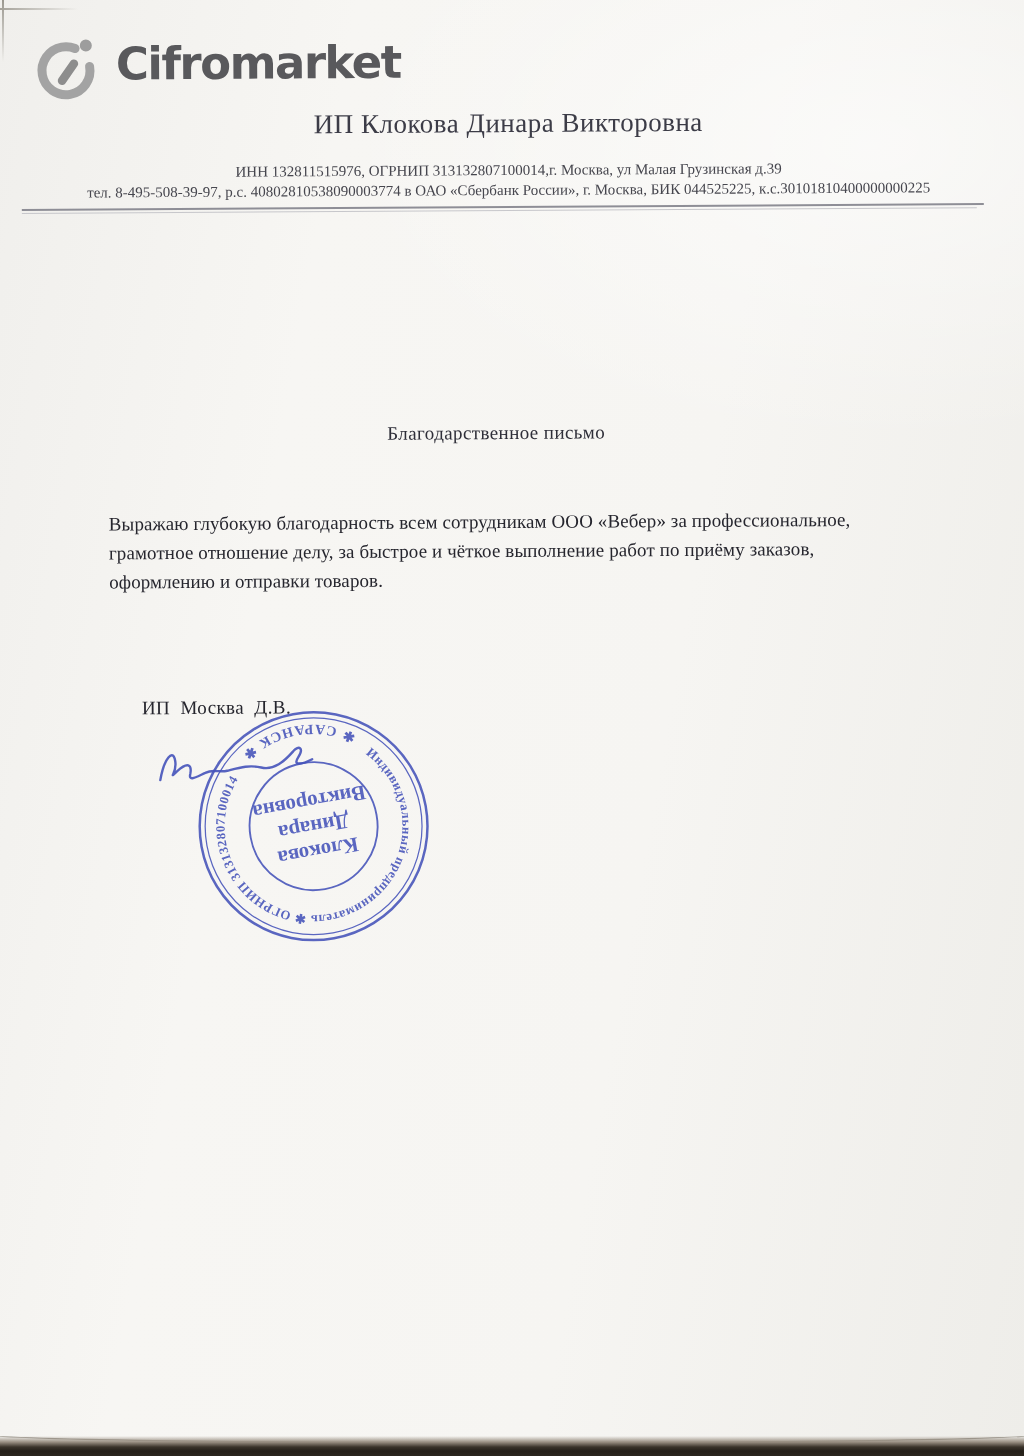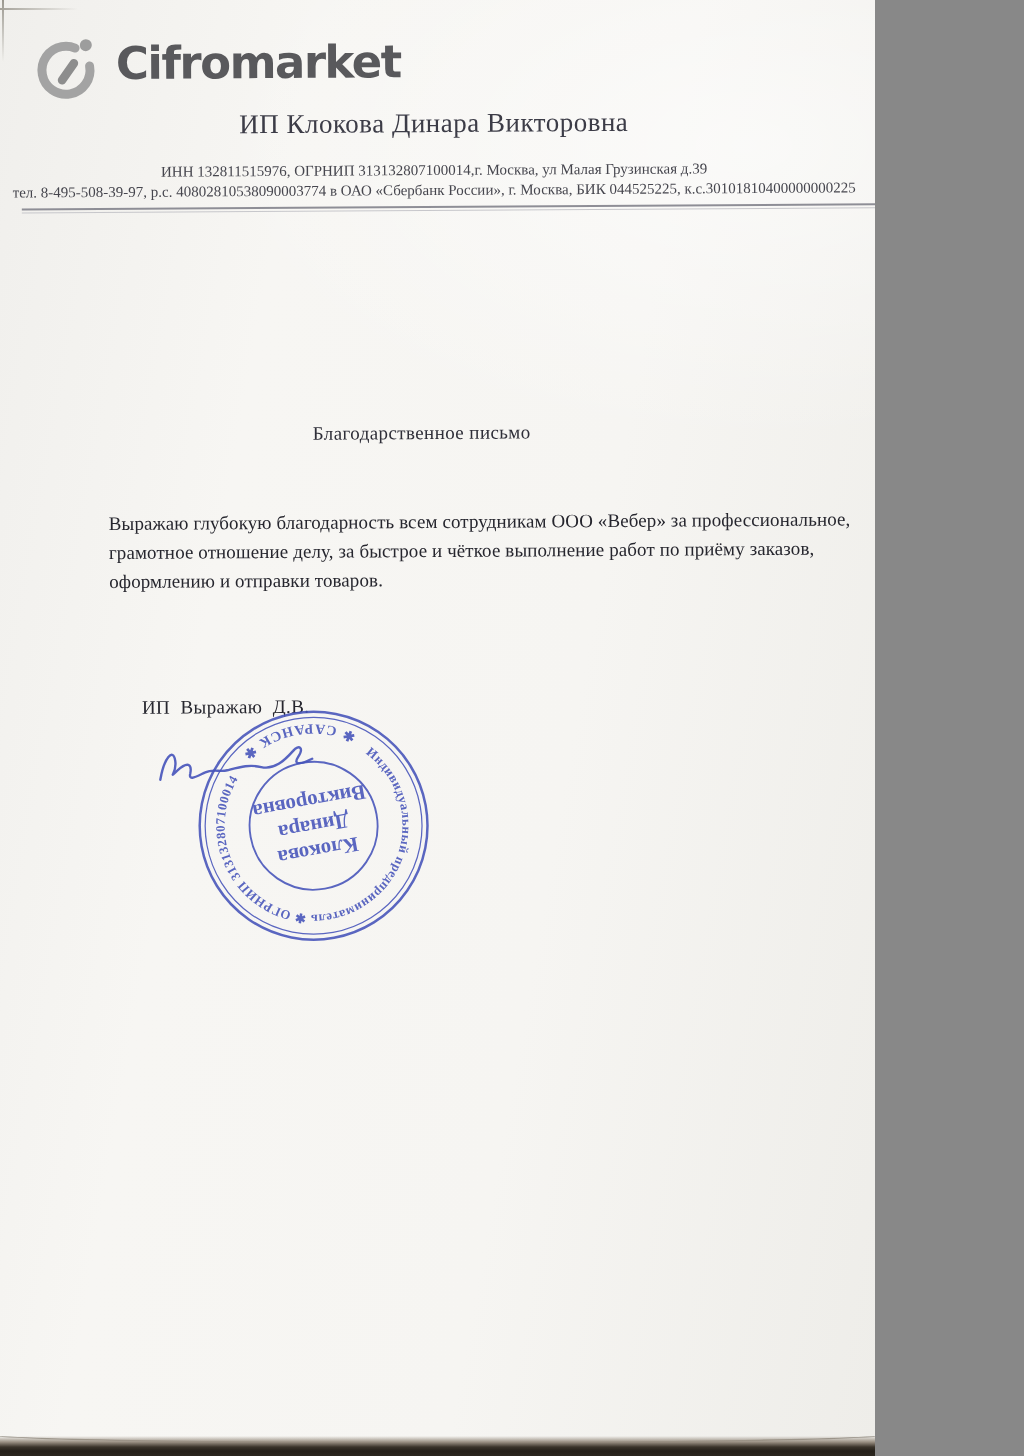--- a/index.html
+++ b/index.html
@@ -1,21 +1,21 @@
 <!DOCTYPE html>
 <html><head>
 <meta charset="utf-8">
 <style>
   * { margin: 0; padding: 0; box-sizing: border-box; }
   html, body { width: 1024px; }
   body { font-family: "Liberation Serif", serif; background: #888; }
 
   .page {
     position: relative;
-    width: 875px;
+    width: 1024px;
     height: 1456px;
     overflow: hidden;
     background:
       radial-gradient(ellipse 900px 500px at 85% 10%, rgba(255,255,255,0.55), rgba(255,255,255,0) 60%),
       linear-gradient(100deg, #f0efec 0%, #f7f6f3 28%, #f6f5f2 62%, #eeede9 100%);
   }
 
   
   .corner-line-v {
     position: absolute; left: 2px; top: 0; width: 2px; height: 62px;
@@ -151,21 +151,21 @@
     <div class="head-rule-echo"></div>
 
     <div class="doc-title">Благодарственное письмо</div>
 
     <div class="body-text">
       <div>Выражаю глубокую благодарность всем сотрудникам ООО «Вебер» за профессиональное,</div>
       <div>грамотное отношение делу, за быстрое и чёткое выполнение работ по приёму заказов,</div>
       <div>оформлению и отправки товаров.</div>
     </div>
 
-    <div class="signatory">ИП  Выражаю  Д.В.</div>
+    <div class="signatory">ИП  Москва  Д.В.</div>
 
     <div class="stamp-wrap">
       <svg viewBox="0 0 300 300" aria-hidden="true">
         <defs>
           <path id="arcTop" d="M 69.4 230.6 A 114 114 0 1 1 230.6 230.6" fill="none"></path>
           <path id="arcBottom" d="M 58.1 241.9 A 130 130 0 0 0 241.9 241.9" fill="none"></path>
         </defs>
         <circle cx="150" cy="150" r="146" fill="none" stroke-width="3.2" stroke="#4553ba"></circle>
         <circle cx="150" cy="150" r="139" fill="none" stroke-width="1.6" stroke="#4553ba"></circle>
         <circle cx="150" cy="150" r="82" fill="none" stroke-width="2.4" stroke="#4553ba"></circle>

